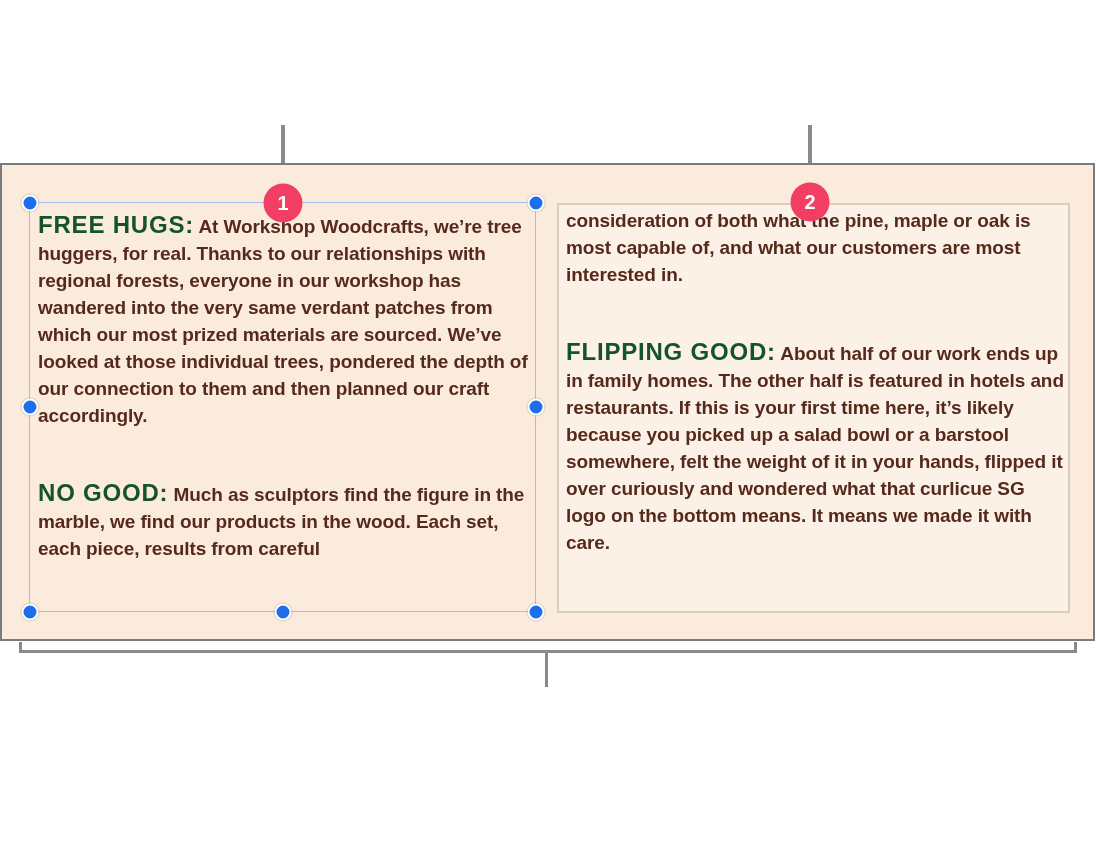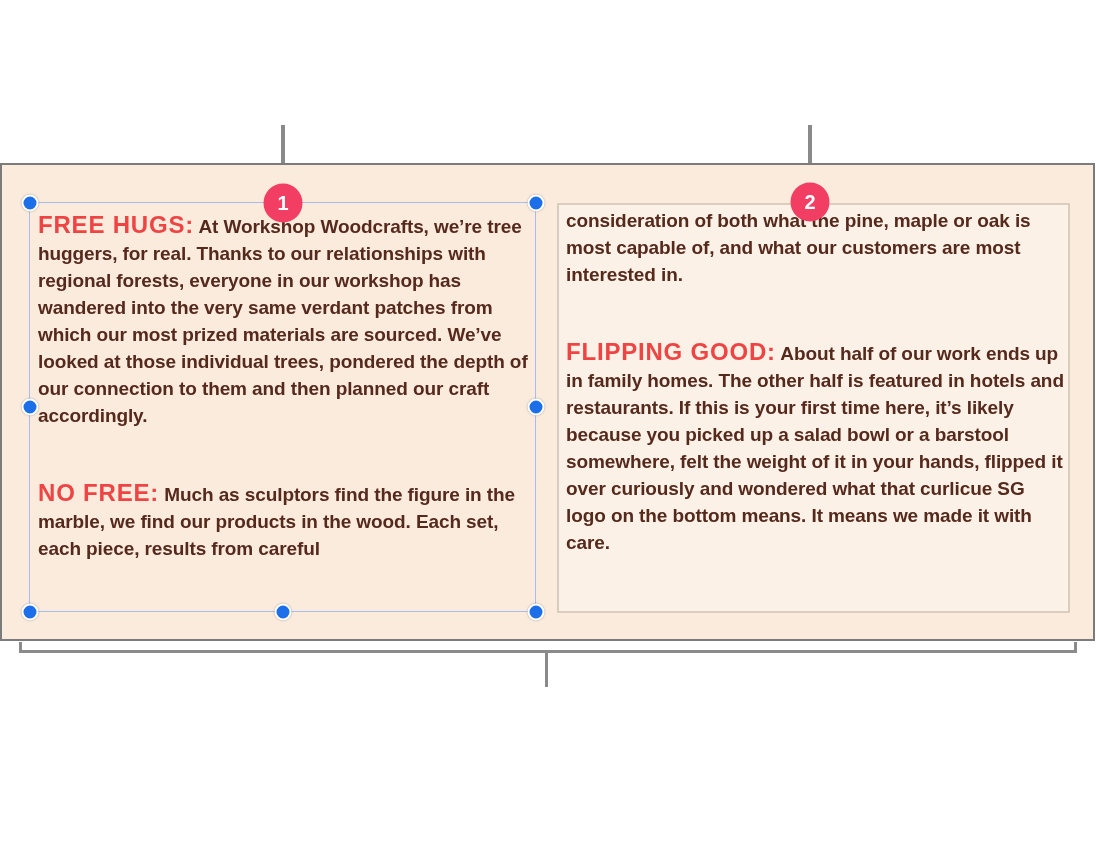--- a/index.html
+++ b/index.html
@@ -48,21 +48,21 @@
   .text {
     color: #56291d;
     font-size: 19px;
     line-height: 27px;
     font-weight: bold;
     letter-spacing: -0.1px;
   }
   .text p { margin: 0; }
   .text p + p { margin-top: 50px; }
   .head {
-    color: #ef4444;
+    color: #14532d;
     font-size: 24px;
     letter-spacing: 0.8px;
     font-weight: bold;
   }
   .tb1-text { left: 38px; top: 211px; width: 500px; }
   .tb2-text { left: 566px; top: 207px; width: 500px; }
 
   
   .handle {
     width: 13px; height: 13px;
@@ -107,21 +107,21 @@
   <div class="abs annot stem-2"></div>
 
   <div class="abs doc"></div>
 
   <div class="abs sel-rect"></div>
 
   <div class="abs tbox2"></div>
 
   <div class="abs text tb1-text">
     <p><span class="head">FREE HUGS:</span> <span>At Workshop Woodcrafts, we’re tree huggers, for real. Thanks to our relationships with regional forests, everyone in our workshop has wandered into the very same verdant patches from which our most prized materials are sourced. We’ve looked at those individual trees, pondered the depth of our connection to them and then planned our craft accordingly.</span></p>
-    <p><span class="head">NO FREE:</span> <span>Much as sculptors find the figure in the marble, we find our products in the wood. Each set, each piece, results from careful</span></p>
+    <p><span class="head">NO GOOD:</span> <span>Much as sculptors find the figure in the marble, we find our products in the wood. Each set, each piece, results from careful</span></p>
   </div>
 
   <div class="abs text tb2-text">
     <p><span>consideration of both what the pine, maple or oak is most capable of, and what our customers are most interested in.</span></p>
     <p><span class="head">FLIPPING GOOD:</span> <span>About half of our work ends up in family homes. The other half is featured in hotels and restaurants. If this is your first time here, it’s likely because you picked up a salad bowl or a barstool somewhere, felt the weight of it in your hands, flipped it over curiously and wondered what that curlicue SG logo on the bottom means. It means we made it with care.</span></p>
   </div>
 
   <div class="abs handle" style="left:30px;  top:203px;"></div>
   <div class="abs handle" style="left:536px; top:203px;"></div>
   <div class="abs handle" style="left:30px;  top:407px;"></div>

